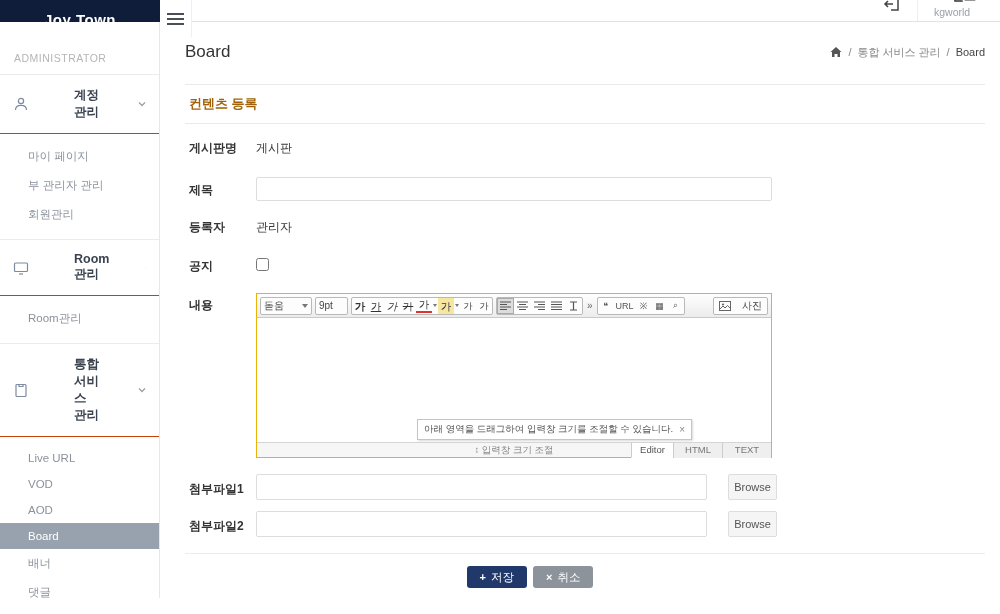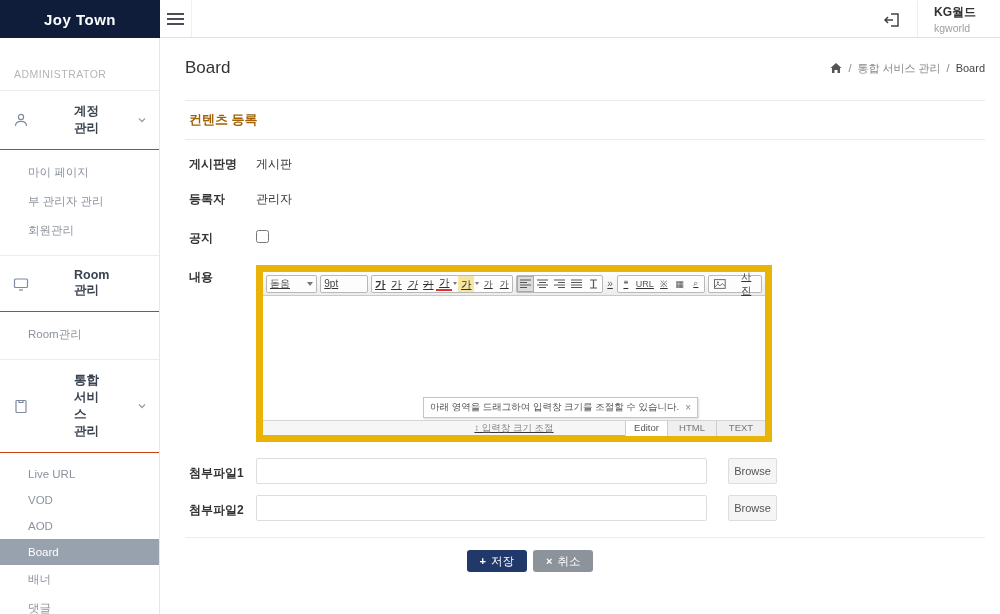--- a/index.html
+++ b/index.html
@@ -1,19 +1,19 @@
 <!DOCTYPE html>
 <html><head>
 <meta charset="utf-8">
 <style>
   * { margin:0; padding:0; box-sizing:border-box; }
   html,body { width:1000px; height:614px; background:#fff; font-family:"Liberation Sans","DejaVu Sans",sans-serif; color:#333; overflow:hidden; }
 
   
-  .topbar { display:flex; height:38px; border-bottom:1px solid #e2e2e2; background:#fff; }
+  .topbar { display:flex; height:22px; border-bottom:1px solid #e2e2e2; background:#fff; }
   .logo { width:160px; height:38px; background:#0f1d3a; color:#fff; display:flex; align-items:center; justify-content:center; font-size:15px; font-weight:bold; letter-spacing:.5px; }
   .hamburger { width:32px; height:37px; border:none; border-right:1px solid #efefef; background:#fff; display:flex; flex-direction:column; justify-content:center; align-items:center; gap:3px; cursor:pointer; }
   .hamburger i { display:block; width:17px; height:2px; background:#4a4f57; }
   .topbar-spacer { flex:1; }
   .top-right { display:flex; align-items:flex-end; padding-right:10px; }
   .logout-btn { background:none; border:none; cursor:pointer; padding:4px 14px; }
   .user-block { border-left:1px solid #eee; padding:3px 14px 3px 16px; text-align:left; }
   .user-name { font-size:12px; font-weight:bold; color:#333; }
   .user-id { font-size:10.5px; color:#9aa0a6; margin-top:1px; }
 
@@ -44,25 +44,25 @@
   .panel { margin:8px 15px 0 25px; }
   .panel-head { border-top:1px solid #e9e9e9; border-bottom:1px solid #e9e9e9; padding:10px 4px; font-size:13px; font-weight:bold; color:#a16207; }
   .form-row { display:flex; padding-left:4px; }
   .f-label { width:67px; flex-shrink:0; font-size:12px; font-weight:bold; color:#333; }
   .f-value { flex:1; font-size:12px; color:#333; }
   .mt16{margin-top:16px} .mt18{margin-top:18px} .mt20{margin-top:20px} .mt22{margin-top:22px}
   .txt-input { width:516px; height:24px; border:1px solid #ddd; border-radius:2px; padding:0 6px; font-size:12px; color:#333; outline:none; }
   .chk { width:13px; height:13px; accent-color:#fff; }
 
   
-  .editor { width:516px; border:7px solid #eab308; position:relative; background:#84cc16;text-decoration:underline; }
+  .editor { width:516px; border:1px solid #eab308; position:relative; background:#84cc16; }
   .ed-toolbar { height:24px; display:flex; align-items:center; gap:3px; padding:0 3px; background:linear-gradient(#fefefe,#ececec); border-bottom:1px solid #c9c9c9; }
   .tb-group { display:flex; align-items:center; border:1px solid #b9b9b9; border-radius:2px; background:#fdfdfd; height:18px; }
   .tb-select { display:flex; align-items:center; justify-content:space-between; padding:0 3px; font-size:10px; color:#444; cursor:pointer; }
-  .tb-select.w-font { width:52px; } .tb-select.w-size { width:48px;gap:40px; }
+  .tb-select.w-font { width:52px; } .tb-select.w-size { width:33px;gap:40px; }
   .tb-caret { width:0; height:0; border-left:3px solid transparent; border-right:3px solid transparent; border-top:4px solid #777; margin-left:3px; }
   .tb-btn { width:16px; height:16px; border:none; background:none; font-size:10.5px; color:#333; line-height:16px; text-align:center; cursor:pointer; padding:0; }
   .tb-btn.u { text-decoration:underline; }
   .tb-btn.i { font-style:italic; }
   .tb-btn.s { text-decoration:line-through; }
   .tb-btn.fc { border-bottom:2px solid #d33; height:15px; line-height:13px; }
   .tb-btn.bc { background:#f6e6a2; }
   .tb-btn.sup { font-size:9px; vertical-align:top; }
   .tb-btn.sub { font-size:9px; }
   .mini-caret { width:0;height:0;border-left:2.5px solid transparent;border-right:2.5px solid transparent;border-top:3px solid #777; margin:0 1px; cursor:pointer;}
@@ -195,20 +195,26 @@
     </div>
 
     <section class="panel">
       <div class="panel-head">컨텐츠 등록</div>
 
       <div class="form-row mt16">
         <div class="f-label">게시판명</div>
         <div class="f-value">게시판</div>
       </div>
 
+      <div class="form-row mt20">
+        <div class="f-label" style="padding-top:5px">제목</div>
+        <div class="f-value">
+          <input class="txt-input" type="text" value="" style="">
+        </div>
+      </div>
 
       <div class="form-row mt18">
         <div class="f-label">등록자</div>
         <div class="f-value">관리자</div>
       </div>
 
       <div class="form-row mt22">
         <div class="f-label">공지</div>
         <div class="f-value">
           <input class="chk" type="checkbox" style="">

